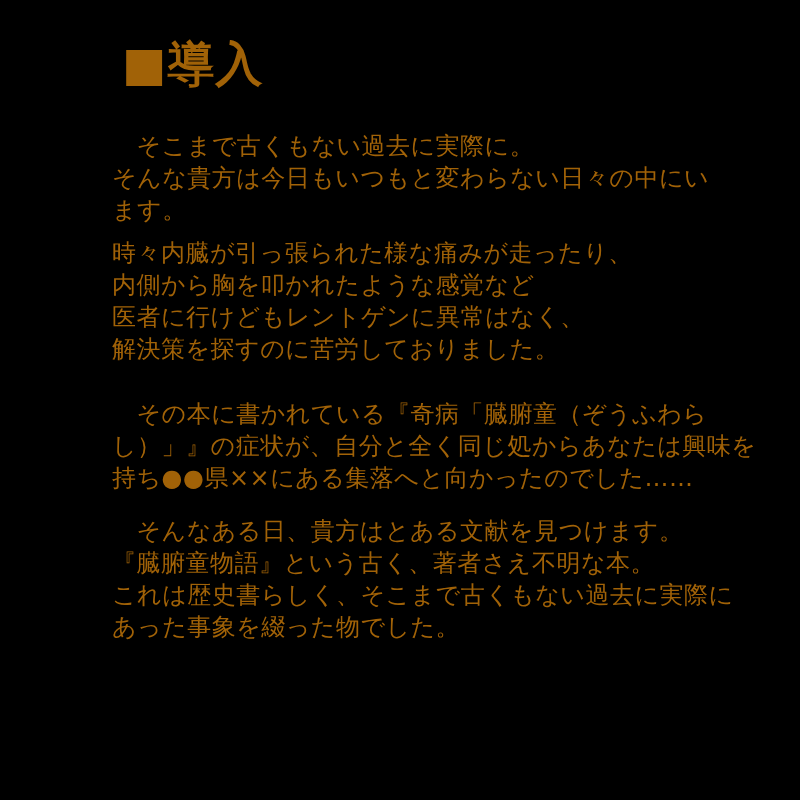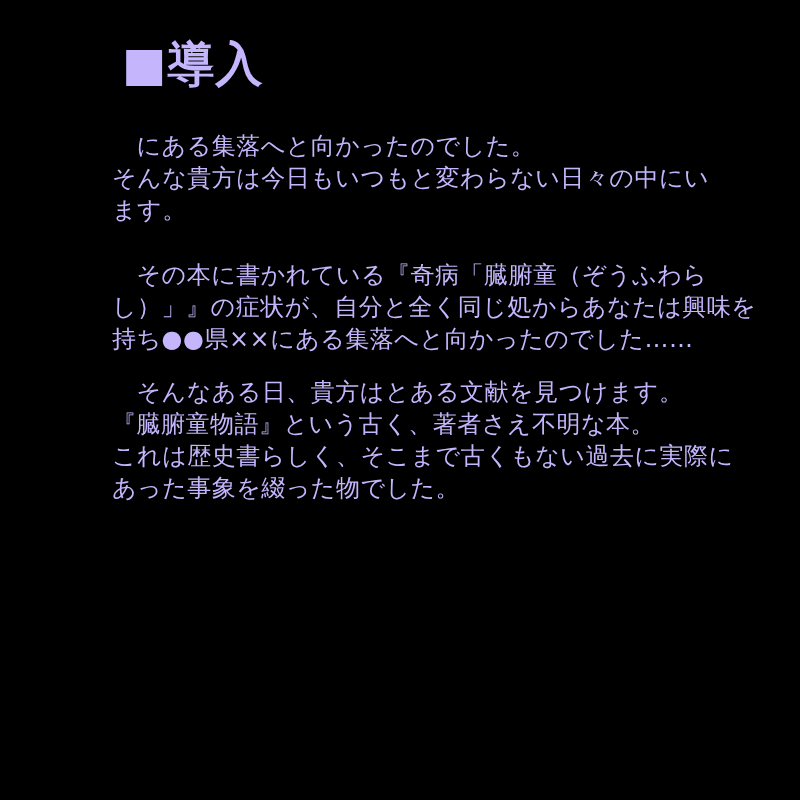--- a/index.html
+++ b/index.html
@@ -11,21 +11,21 @@
     width: 800px;
     height: 800px;
     overflow: hidden;
     font-family: "DejaVu Sans", sans-serif;
   }
   .page {
     box-sizing: border-box;
     width: 800px;
     height: 800px;
     background: #000000;
-    color: #c4b5fd;
+    color: #a16207;
     padding: 36px 24px 0 112px;
   }
   .section-title {
     margin: 0 0 0 10px;
     font-size: 47px;
     line-height: 56px;
     font-weight: bold;
     letter-spacing: 1px;
     white-space: pre-line;
   }
@@ -42,25 +42,29 @@
   .para-3 { margin-top: 11px; }
   .para-4 { margin-top: 21px; }
   .para-5 { margin-top: 33px; }
 </style>
 </head>
 <body>
 
 <div class="page">
   <h1 class="section-title">■導入</h1>
 
-  <p class="para para-1">　にある集落へと向かったのでした。
+  <p class="para para-1">　そこまで古くもない過去に実際に。
 そんな貴方は今日もいつもと変わらない日々の中にい
 ます。</p>
 
 
+  <p class="para para-3">時々内臓が引っ張られた様な痛みが走ったり、
+内側から胸を叩かれたような感覚など
+医者に行けどもレントゲンに異常はなく、
+解決策を探すのに苦労しておりました。</p>
 
   <p class="para para-5">　その本に書かれている『奇病「臓腑童（ぞうふわら
 し）」』の症状が、自分と全く同じ処からあなたは興味を
 持ち●●県××にある集落へと向かったのでした……</p>
 
   <p class="para para-4">　そんなある日、貴方はとある文献を見つけます。
 『臓腑童物語』という古く、著者さえ不明な本。
 これは歴史書らしく、そこまで古くもない過去に実際に
 あった事象を綴った物でした。</p>
 </div>

